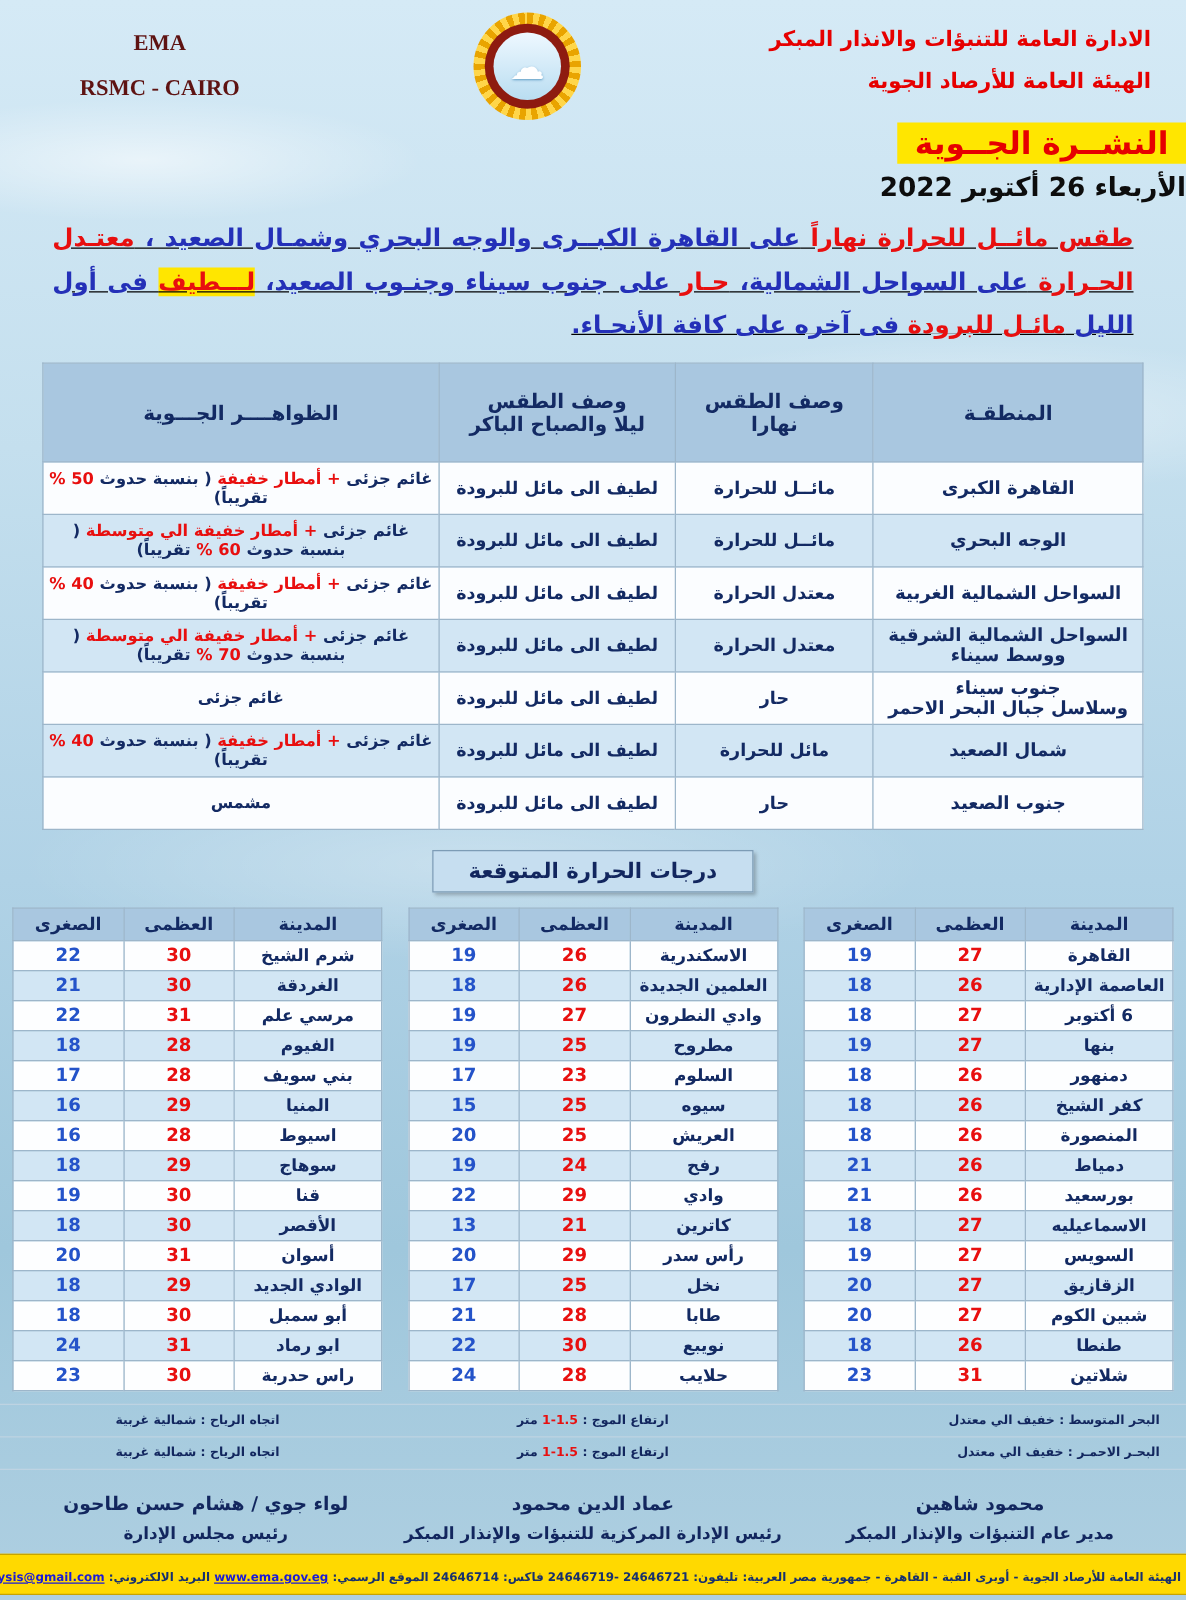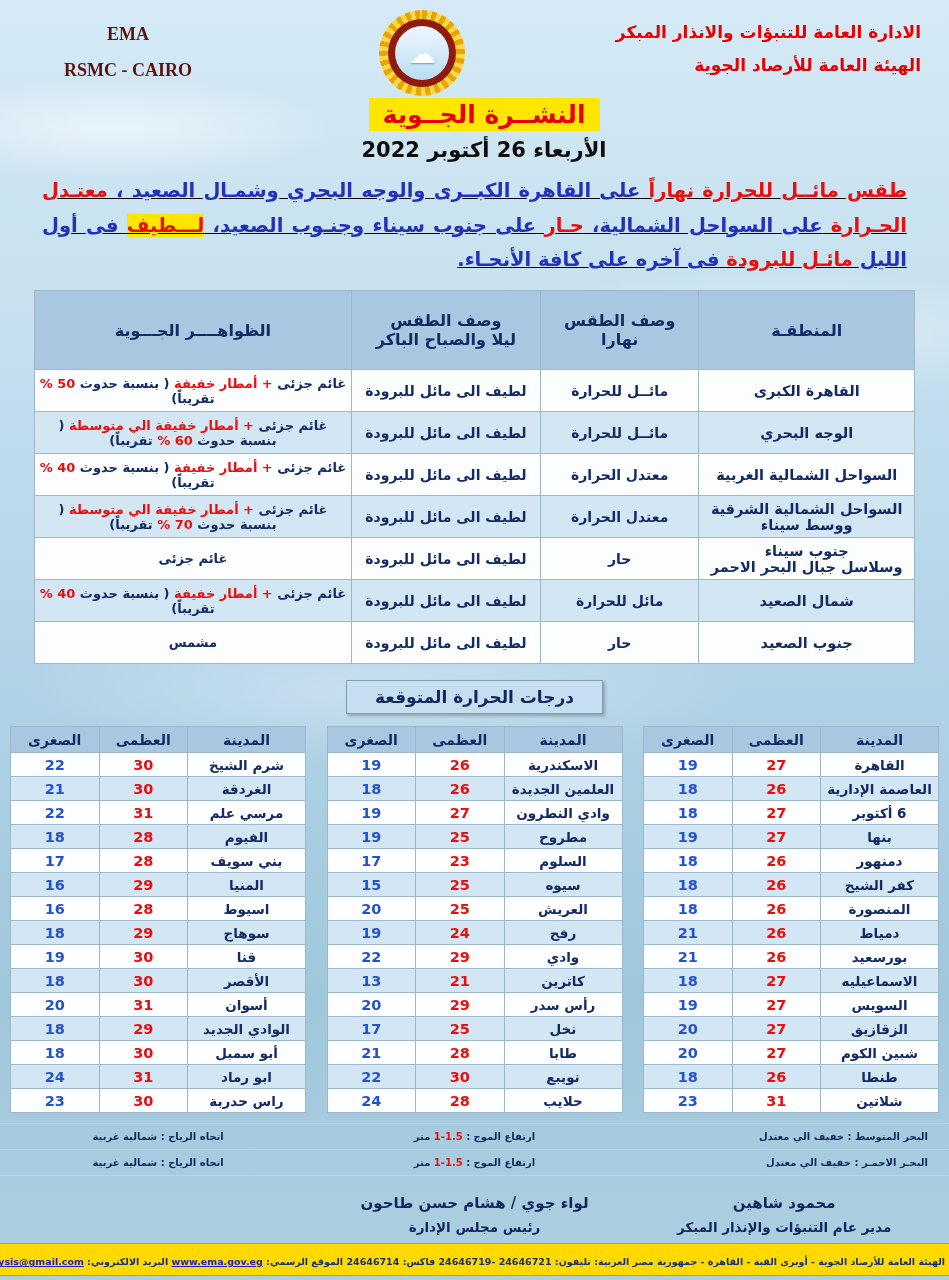--- a/index.html
+++ b/index.html
@@ -23,21 +23,21 @@
   .logo{ position:relative; width:86px; height:86px; }
   .logo-rays{ position:absolute; inset:0; border-radius:50%;
     background:repeating-conic-gradient(#e9a400 0deg 7deg, #ffd64a 7deg 14deg); }
   .logo-ring{ position:absolute; inset:9px; border-radius:50%; background:#8e1b10; }
   .logo-center{ position:absolute; inset:16px; border-radius:50%;
     background:linear-gradient(180deg,#eef8ff,#b9ddf1);
     display:flex; align-items:center; justify-content:center;
     color:#ffffff; font-size:28px; text-shadow:0 1px 2px #5d9cc4; }
 
   
-  .title-block{ text-align:center; margin-top:2px;margin-left:19px; }
+  .title-block{ margin-top:2px;margin-left:19px; }
   .hl-title{ display:inline-block; background:#ffe600; color:#e60000; font-weight:bold; font-size:25px; padding:2px 14px; }
   .bulletin-date{ color:#0d0d0d; font-weight:bold; font-size:21px; margin-top:7px; }
 
   
   .forecast{ margin:12px 42px 0 42px; font-size:19.5px; font-weight:bold; line-height:1.78; text-align:justify;text-decoration:underline; }
   .forecast .red{ color:#e80f0f; }
   .forecast .blue{ color:#2430b8; }
   .forecast .hl{ background:#ffe600; }
 
   
@@ -456,20 +456,24 @@
         <div class="sea-cell sea-left">اتجاه الرياح : شمالية غربية</div>
       </div>
     </div>
 
   <div class="sigs">
       <div class="sig">
         <div class="sig-name">محمود شاهين</div>
         <div class="sig-title">مدير عام التنبؤات والإنذار المبكر</div>
       </div>
       <div class="sig">
+        <div class="sig-name">عماد الدين محمود</div>
+        <div class="sig-title">رئيس الإدارة المركزية للتنبؤات والإنذار المبكر</div>
+      </div>
+      <div class="sig">
         <div class="sig-name">لواء جوي / هشام حسن طاحون</div>
         <div class="sig-title">رئيس مجلس الإدارة</div>
       </div>
     </div>
 
   <div class="footerbar">
     <span class="footer-text"><span class="fplain">الهيئة العامة للأرصاد الجوية - أوبرى القبة - القاهرة - جمهورية مصر العربية: تليفون: 24646721 -24646719 فاكس: 24646714 الموقع الرسمي: </span><span class="flink">www.ema.gov.eg</span><span class="fplain"> البريد الالكتروني: </span><span class="flink">egyptian.met.analysis@gmail.com</span></span>
   </div>
 
 </div>

